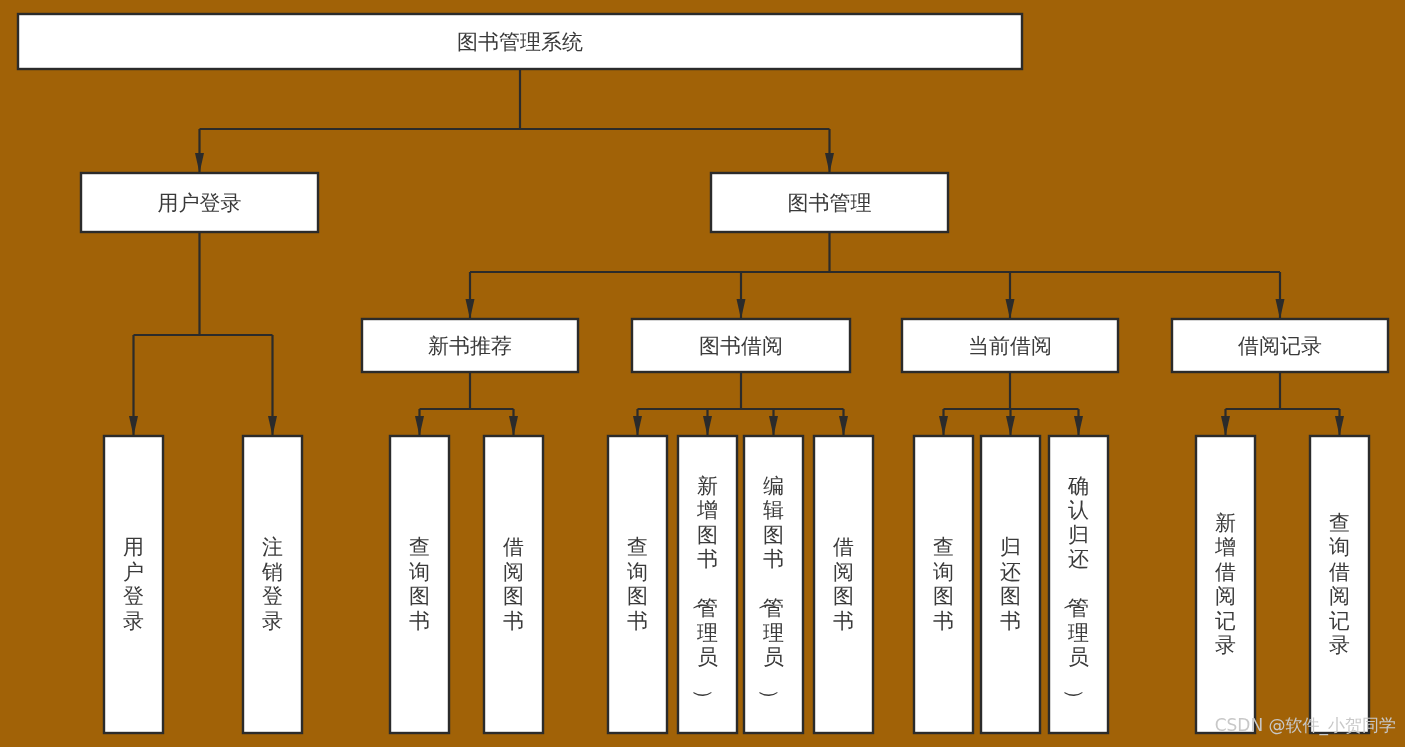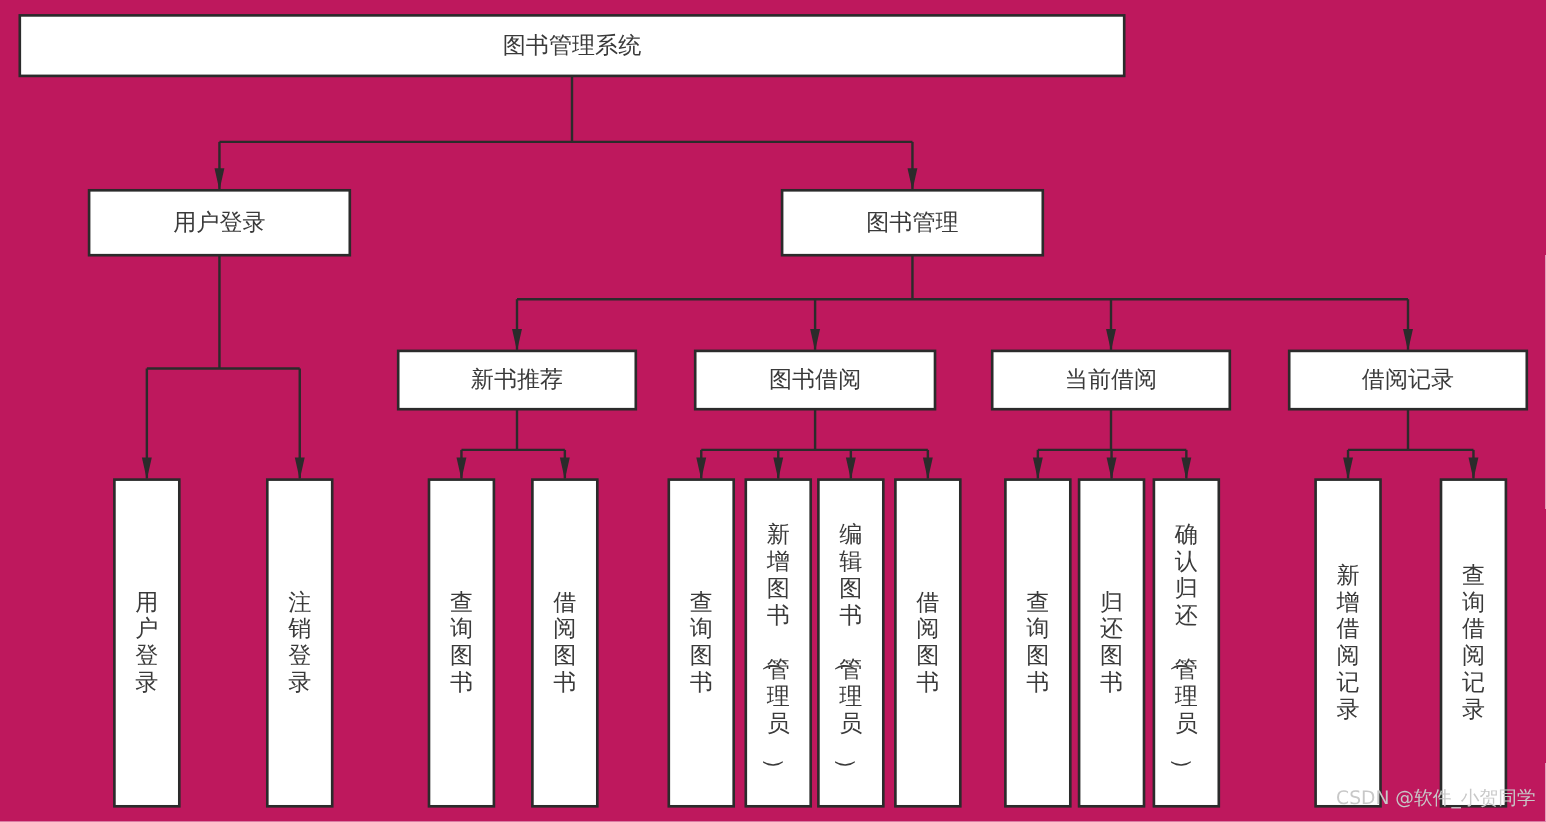--- a/index.html
+++ b/index.html
@@ -10,21 +10,21 @@
   body {
     width: 1405px;
     height: 747px;
     font-family: "DejaVu Sans", "Liberation Sans", sans-serif;
     overflow: hidden;
   }
   #diagram-root {
     position: relative;
     width: 1405px;
     height: 747px;
-    background: #be185d;
+    background: #a16207;
   }
   svg.canvas {
     position: absolute;
     top: 0;
     left: 0;
     width: 1405px;
     height: 747px;
   }
   .node-rect {
     fill: #ffffff;

